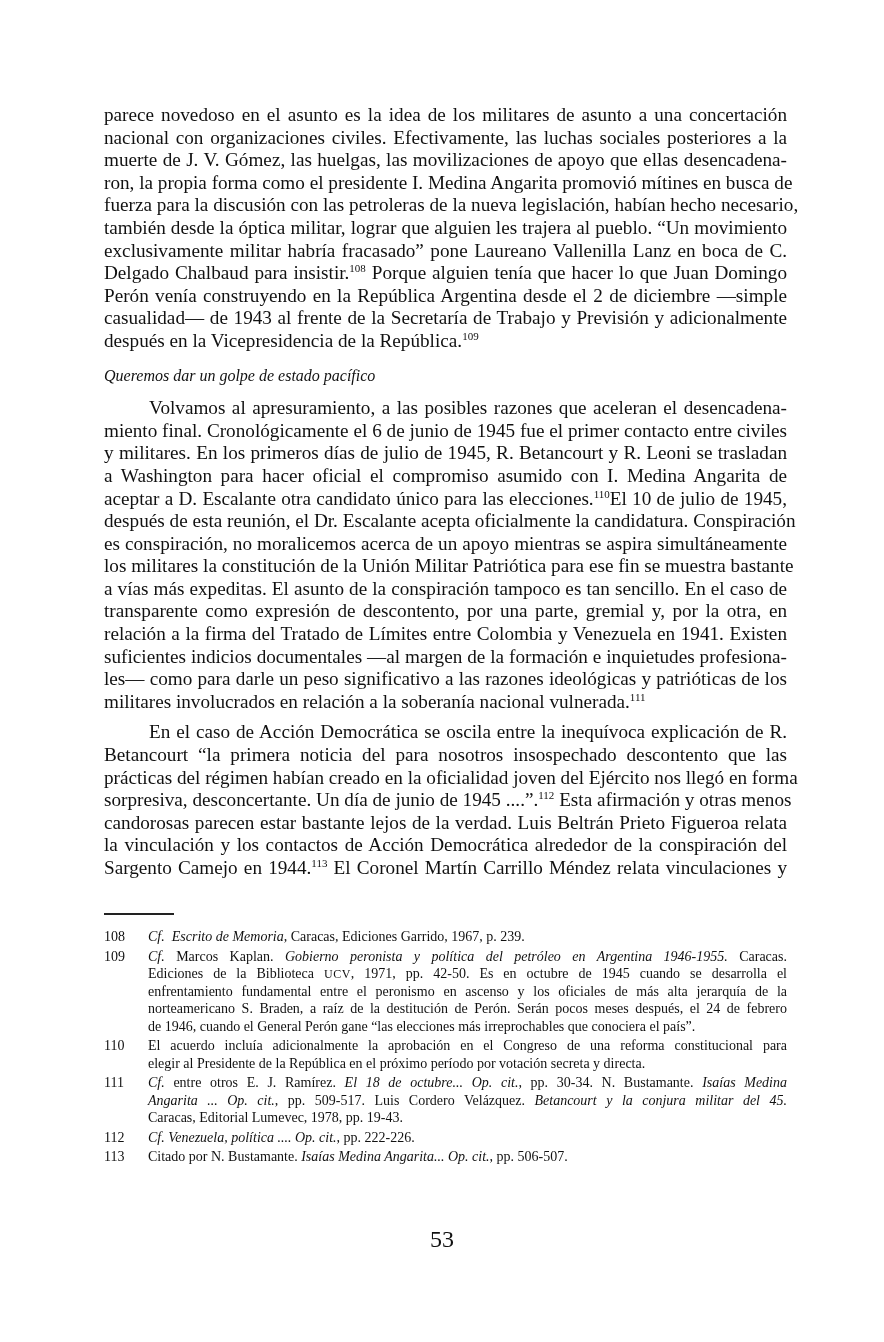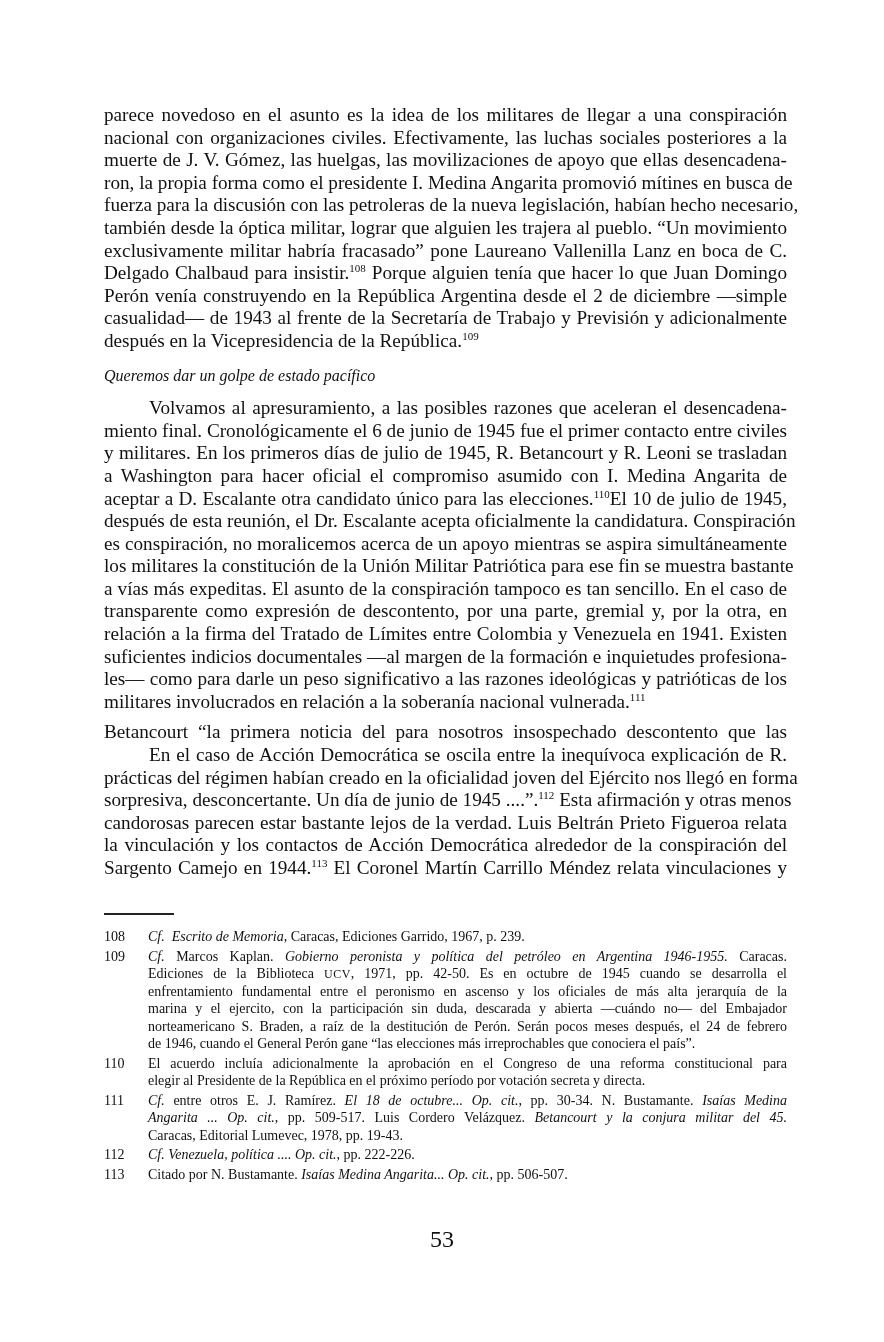--- a/index.html
+++ b/index.html
@@ -20,21 +20,21 @@
   .nl.last { text-align-last: left; }
   .pageno { position: absolute; left: 0; width: 884px; top: 1226px; text-align: center; font-family: "Liberation Serif", serif; font-size: 24px; }
   i { font-style: italic; }
   .sc { font-size: 12px; letter-spacing: 0.5px; }
 </style>
 </head>
 <body>
 
 <div class="page">
   <div>
-    <div class="line">parece novedoso en el asunto es la idea de los militares de llegar a una conspiración</div>
+    <div class="line">parece novedoso en el asunto es la idea de los militares de asunto a una concertación</div>
     <div class="line">nacional con organizaciones civiles. Efectivamente, las luchas sociales posteriores a la</div>
     <div class="line">muerte de J. V. Gómez, las huelgas, las movilizaciones de apoyo que ellas desencadena-</div>
     <div class="line">ron, la propia forma como el presidente I. Medina Angarita promovió mítines en busca de</div>
     <div class="line">fuerza para la discusión con las petroleras de la nueva legislación, habían hecho necesario,</div>
     <div class="line">también desde la óptica militar, lograr que alguien les trajera al pueblo. “Un movimiento</div>
     <div class="line">exclusivamente militar habría fracasado” pone Laureano Vallenilla Lanz en boca de C.</div>
     <div class="line"><span>Delgado Chalbaud para insistir.</span><sup>108</sup><span> Porque alguien tenía que hacer lo que Juan Domingo</span></div>
     <div class="line">Perón venía construyendo en la República Argentina desde el 2 de diciembre —simple</div>
     <div class="line">casualidad— de 1943 al frente de la Secretaría de Trabajo y Previsión y adicionalmente</div>
     <div class="line last"><span>después en la Vicepresidencia de la República.</span><sup>109</sup></div>
@@ -55,22 +55,22 @@
     <div class="line">transparente como expresión de descontento, por una parte, gremial y, por la otra, en</div>
     <div class="line">relación a la firma del Tratado de Límites entre Colombia y Venezuela en 1941. Existen</div>
     <div class="line">suficientes indicios documentales —al margen de la formación e inquietudes profesiona-</div>
     <div class="line">les— como para darle un peso significativo a las razones ideológicas y patrióticas de los</div>
     <div class="line last"><span>militares involucrados en relación a la soberanía nacional vulnerada.</span><sup>111</sup></div>
   </div>
 
   <div class="gap"></div>
 
   <div>
+    <div class="line indent">En el caso de Acción Democrática se oscila entre la inequívoca explicación de R.</div>
     <div class="line">Betancourt “la primera noticia del para nosotros insospechado descontento que las</div>
-    <div class="line indent">En el caso de Acción Democrática se oscila entre la inequívoca explicación de R.</div>
     <div class="line">prácticas del régimen habían creado en la oficialidad joven del Ejército nos llegó en forma</div>
     <div class="line"><span>sorpresiva, desconcertante. Un día de junio de 1945 ....”.</span><sup>112</sup><span> Esta afirmación y otras menos</span></div>
     <div class="line">candorosas parecen estar bastante lejos de la verdad. Luis Beltrán Prieto Figueroa relata</div>
     <div class="line">la vinculación y los contactos de Acción Democrática alrededor de la conspiración del</div>
     <div class="line"><span>Sargento Camejo en 1944.</span><sup>113</sup><span> El Coronel Martín Carrillo Méndez relata vinculaciones y</span></div>
   </div>
 </div>
 
 <div class="rule"></div>
 
@@ -81,21 +81,20 @@
         <div class="nl last"><i>Cf.</i>&nbsp;&nbsp;<i>Escrito de Memoria</i><span>, Caracas, Ediciones Garrido, 1967, p. 239.</span></div>
       </div>
   </div>
 
   <div class="note">
     <div class="num">109</div>
     <div class="txt">
       <div class="nl"><i>Cf.</i><span> Marcos Kaplan. </span><i>Gobierno peronista y política del petróleo en Argentina 1946-1955.</i><span> Caracas.</span></div>
       <div class="nl"><span>Ediciones de la Biblioteca </span><span class="sc">UCV</span><span>, 1971, pp. 42-50. Es en octubre de 1945 cuando se desarrolla el</span></div>
       <div class="nl">enfrentamiento fundamental entre el peronismo en ascenso y los oficiales de más alta jerarquía de la</div>
-      <div class="nl">marina y el ejercito, con la participación sin duda, descarada y abierta —cuándo no— del Embajador</div>
       <div class="nl">norteamericano S. Braden, a raíz de la destitución de Perón. Serán pocos meses después, el 24 de febrero</div>
       <div class="nl last">de 1946, cuando el General Perón gane “las elecciones más irreprochables que conociera el país”.</div>
     </div>
   </div>
 
   <div class="note">
     <div class="num">110</div>
     <div class="txt">
       <div class="nl">El acuerdo incluía adicionalmente la aprobación en el Congreso de una reforma constitucional para</div>
       <div class="nl last">elegir al Presidente de la República en el próximo período por votación secreta y directa.</div>

